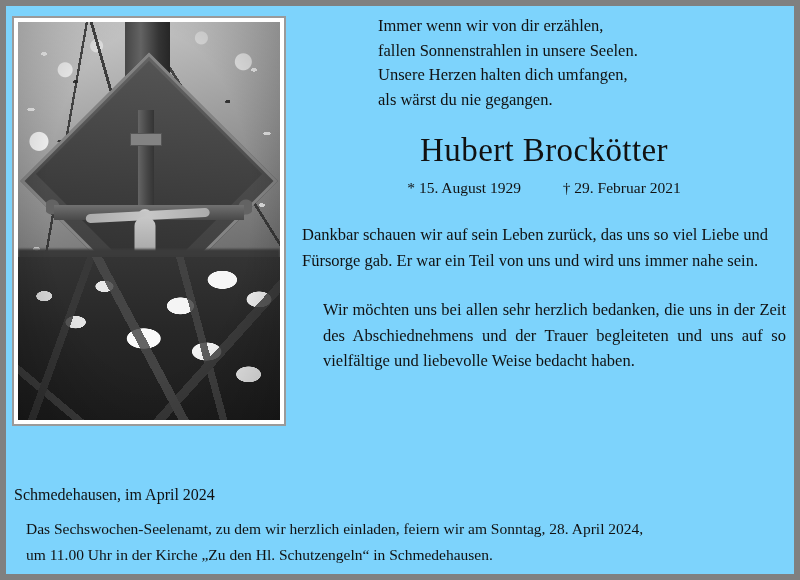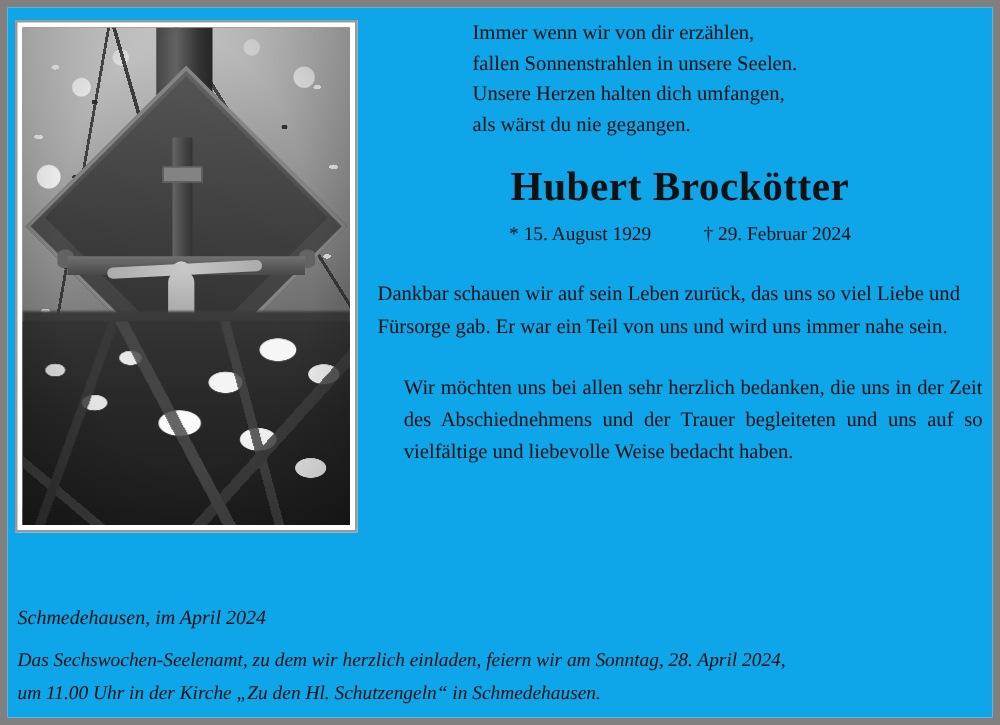--- a/index.html
+++ b/index.html
@@ -13,21 +13,21 @@
   .card{
     position:relative;
     box-sizing:border-box;
     width:800px;height:580px;
     border:6px solid #808080;
     background:#ffffff;
   }
   .inner{
     position:relative;
     width:788px;height:568px;
-    background:#0ea5e9;
+    background:#7dd3fc;
   }
 
   
   .photo-frame{
     position:absolute;
     left:6px; top:10px;
     width:274px; height:410px;
     box-sizing:border-box;
     border:2px solid #9a9a9a;
     background:#ffffff;
@@ -214,21 +214,21 @@
     line-height:24.5px;
     white-space:pre-line;
     text-align:left;
   }
   .name{
     margin:18px 0 0 0;
     text-align:center;
     font-size:33px;
     line-height:40px;
     letter-spacing:.4px;
-    font-weight:700;
+    font-weight:400;
   }
   .dates{
     margin:7px 0 0 0;
     text-align:center;
     font-size:15.5px;
     line-height:21px;
   }
   .dates .gap{display:inline-block;width:34px;}
   .para{
     margin:24px 0 0 0;
@@ -241,29 +241,29 @@
     margin:22px 0 0 0;
     padding-left:42px;
     font-size:19px;
     line-height:24px;
     white-space:pre-line;
   }
 
   
   .footer{
     position:absolute;
-    left:8px; right:24px; bottom:6px;font-style:italic;
+    left:8px; right:24px; bottom:6px;
   }
   .place{
     margin:0;
     font-size:16px;
     line-height:22px;
   }
   .invite{
-    margin:10px 0 0 0;
+    margin:10px 0 0 12px;
     font-size:15.5px;
     line-height:26px;
     white-space:pre-line;
   }
 </style>
 </head>
 <body>
 
 <div class="card">
   <div class="inner">
@@ -298,21 +298,21 @@
 Unsere Herzen halten dich umfangen,
 als wärst du nie gegangen.</p>
 
       <h1 class="name">Hubert Brockötter</h1>
 
       <p class="dates">
         <span>*</span>
         <span>15. August 1929</span>
         <span class="gap"></span>
         <span>†</span>
-        <span>29. Februar 2024</span>
+        <span>29. Februar 2021</span>
       </p>
 
       <p class="para">Dankbar schauen wir auf sein Leben zurück, das uns so viel Liebe und Fürsorge gab. Er war ein Teil von uns und wird uns immer nahe sein.</p>
       <p class="para justify">Wir möchten uns bei allen sehr herzlich bedanken, die uns in der Zeit des Abschiednehmens und der Trauer begleiteten und uns auf so vielfältige und liebevolle Weise bedacht haben.</p>
 
     </div>
 
     <div class="footer">
       <p class="place">Schmedehausen, im April 2024</p>
       <p class="invite">Das Sechswochen-Seelenamt, zu dem wir herzlich einladen, feiern wir am Sonntag, 28. April 2024,

